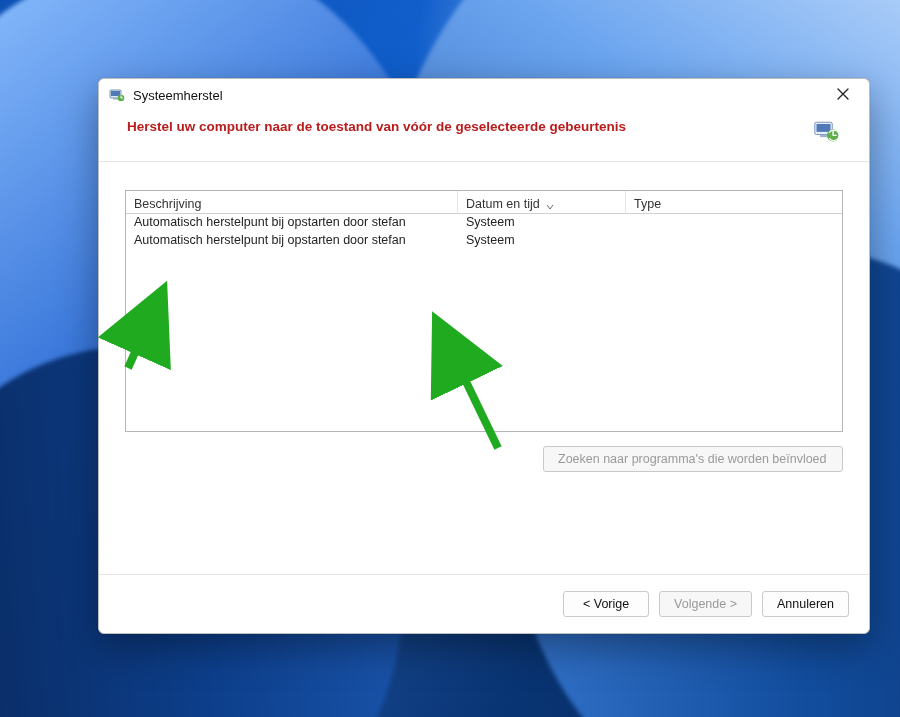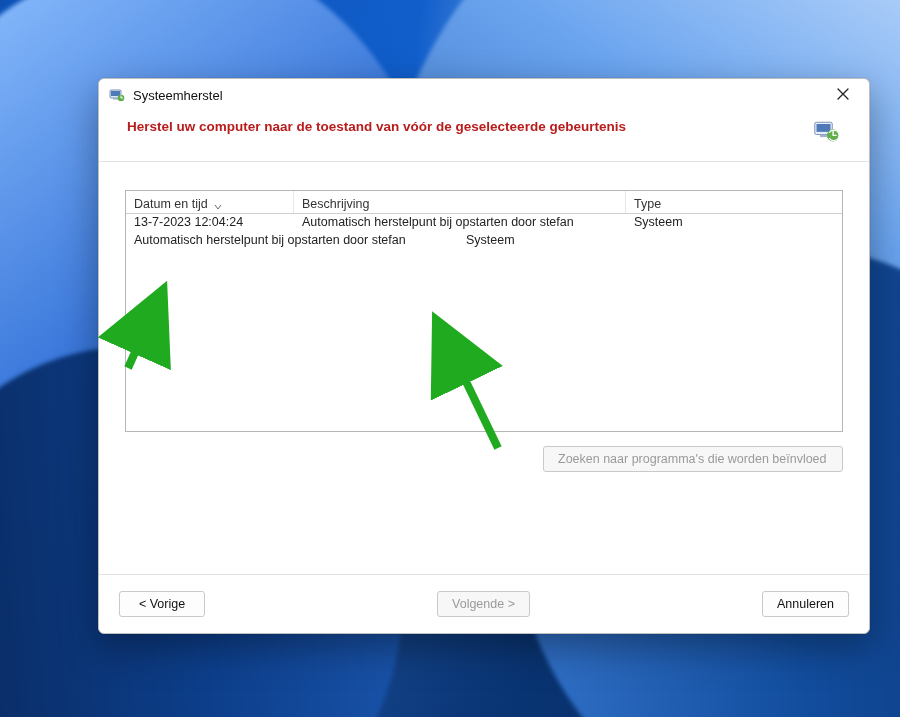--- a/index.html
+++ b/index.html
@@ -47,21 +47,21 @@
   .lv-cell{padding:1px 8px 0 8px;font-size:12.5px;color:#222;box-sizing:border-box;white-space:nowrap;overflow:hidden;text-overflow:ellipsis;}
   .c-date{width:168px;}
   .c-desc{width:332px;}
   .c-type{width:206px;}
 
   .scan-row{display:flex;justify-content:flex-end;margin-top:14px;}
   .btn{height:26px;padding:0 14px;font-size:12.5px;background:#fdfdfd;border:1px solid #c9c9c9;border-radius:3px;cursor:pointer;color:#111;}
   .btn:disabled{color:#9a9a9a;cursor:default;background:#f7f7f7;}
   .btn.wide{min-width:300px;text-align:left;}
 
-  .footer{border-top:1px solid #e3e3e3;padding:16px 20px 16px 20px;display:flex;justify-content:space-between;gap:10px;margin-top:26px;}
+  .footer{border-top:1px solid #e3e3e3;padding:16px 20px 16px 20px;display:flex;justify-content:flex-end;gap:10px;margin-top:26px;}
   .btn.nav{min-width:86px;}
 
   
   .arrows{position:absolute;left:98px;top:78px;width:770px;height:554px;pointer-events:none;}
 </style>
 </head>
 <body>
 
 <div class="wallpaper">
   <div class="petal p1"></div>
@@ -103,38 +103,37 @@
         <path d="M23 15.5v5.5h4" fill="none" stroke="#fff" stroke-width="1.6"></path>
         <path d="M18.5 18 a6 6 0 1 1 0 6" fill="none" stroke="#fff" stroke-width="1.4"></path>
       </svg>
     </span>
   </div>
 
   <div class="body">
 
     <div class="listview">
       <div class="lv-head">
+        <div class="lv-col c-desc">
+          <span>Beschrijving</span>
+        </div>
         <div class="lv-col c-date">
           <span>Datum en tijd</span>
           <span class="sort-caret">
             <svg viewBox="0 0 8 8" width="8" height="8">
                 <path d="M1 2 L4 6 L7 2" fill="none" stroke="#6a6a6a" stroke-width="1"></path>
               </svg>
           </span>
         </div>
-        <div class="lv-col c-desc">
-          <span>Beschrijving</span>
-        </div>
         <div class="lv-col c-type last">
           <span>Type</span>
         </div>
       </div>
       <div class="lv-rows">
         <div class="lv-row">
-          <div class="lv-cell c-date">13-7-2023 12:04:24</div>
           <div class="lv-cell c-desc">Automatisch herstelpunt bij opstarten door stefan</div>
           <div class="lv-cell c-type">Systeem</div>
         </div>
         <div class="lv-row">
           <div class="lv-cell c-desc">Automatisch herstelpunt bij opstarten door stefan</div>
           <div class="lv-cell c-type">Systeem</div>
         </div>
       </div>
     </div>
 

